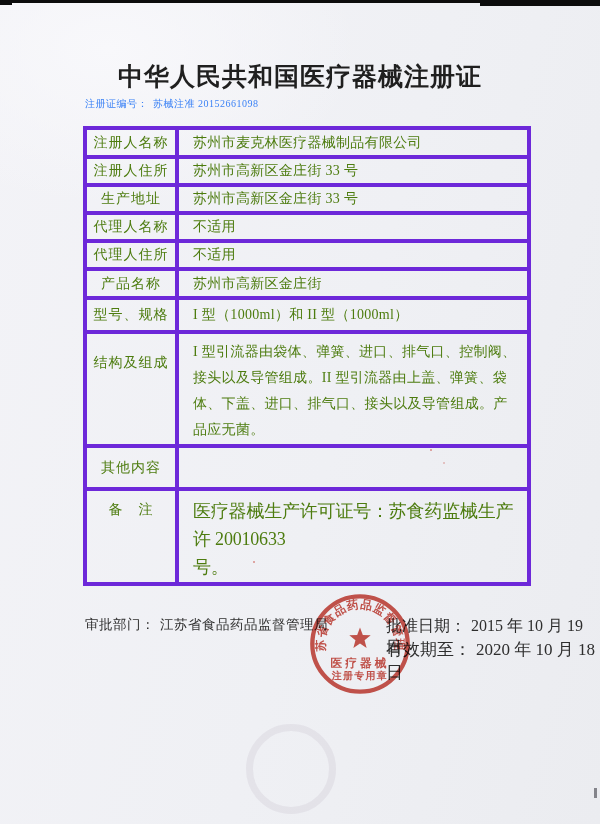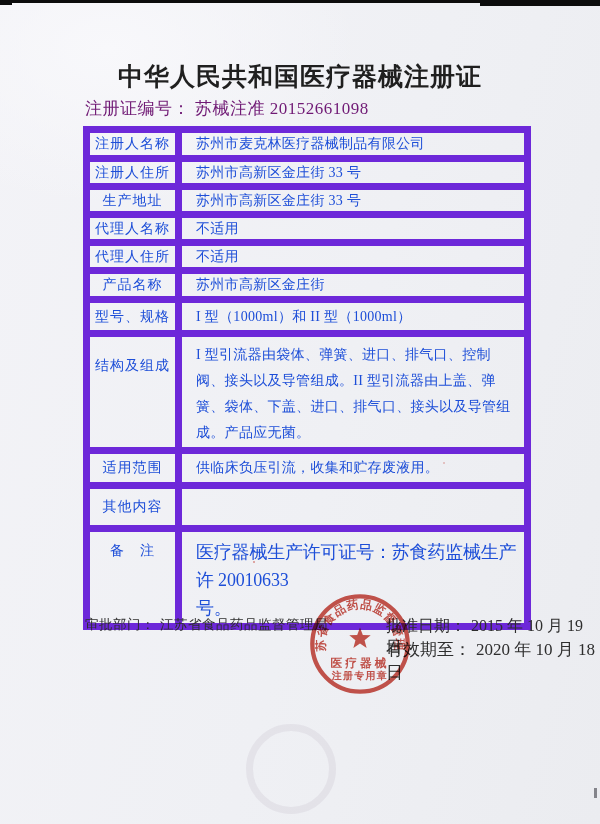--- a/index.html
+++ b/index.html
@@ -22,29 +22,29 @@
   .ink-speck{position:absolute;border-radius:50%;background:rgba(196,58,47,.55);}
   .speck1{left:253px;top:561px;width:2px;height:2px;}
   .speck2{left:430px;top:449px;width:2px;height:2px;}
   .speck3{left:443px;top:462px;width:2px;height:2px;opacity:.6;}
   .speck4{left:176px;top:472px;width:2px;height:2px;opacity:.5;}
 
   .doc-title{
     position:absolute;left:0;top:60px;width:600px;text-align:center;
     font-size:25px;font-weight:700;letter-spacing:1px;color:#1f1f1f;
   }
-  .cert-no{position:absolute;left:85px;top:97px;font-size:17px;letter-spacing:.5px;color:#701a75;}
+  .cert-no{position:absolute;left:85px;top:97px;font-size:10px;letter-spacing:.5px;color:#3b82f6;}
   .lblgap{margin-right:5px;}
 
   table.cert-table{
     position:absolute;left:83px;top:126px;width:448px;
     border-collapse:collapse;table-layout:fixed;
   }
   .cert-table td{
-    border:7px solid #6d28d9;font-size:14px;color:#1d4ed8;
+    border:4px solid #6d28d9;font-size:14px;color:#4d7c0f;
     vertical-align:middle;overflow:hidden;
   }
   .cert-table td.lbl{text-align:center;letter-spacing:1px;}
   .cert-table td.val{padding-left:14px;padding-right:6px;letter-spacing:.3px;}
   tr.row-structure td{vertical-align:top;}
   tr.row-structure td.lbl{padding-top:20px;}
   tr.row-structure td.val{padding-top:5px;line-height:26px;white-space:pre-line;}
   tr.row-remark td{vertical-align:top;}
   tr.row-remark td.lbl{padding-top:10px;}
   tr.row-remark td.val{padding-top:6px;line-height:28px;white-space:pre-line;font-size:18px;letter-spacing:-.2px;padding-right:2px;}
@@ -112,24 +112,20 @@
         <td class="val">苏州市高新区金庄街</td>
       </tr>
       <tr style="height:34px">
         <td class="lbl">型号、规格</td>
         <td class="val">I 型（1000ml）和 II 型（1000ml）</td>
       </tr>
       <tr style="height:102px" class="row-structure">
         <td class="lbl">结构及组成</td>
         <td class="val">I 型引流器由袋体、弹簧、进口、排气口、控制阀、接头以及导管组成。II 型引流器由上盖、弹簧、袋体、下盖、进口、排气口、接头以及导管组成。产品应无菌。</td>
       </tr>
-      <tr style="height:35px">
-        <td class="lbl">适用范围</td>
-        <td class="val">供临床负压引流，收集和贮存废液用。</td>
-      </tr>
       <tr style="height:43px">
         <td class="lbl">其他内容</td>
         <td class="val"></td>
       </tr>
       <tr style="height:60px" class="row-remark">
         <td class="lbl">备　注</td>
         <td class="val">医疗器械生产许可证号：苏食药监械生产许 20010633
 号。</td>
       </tr>
     </tbody>

